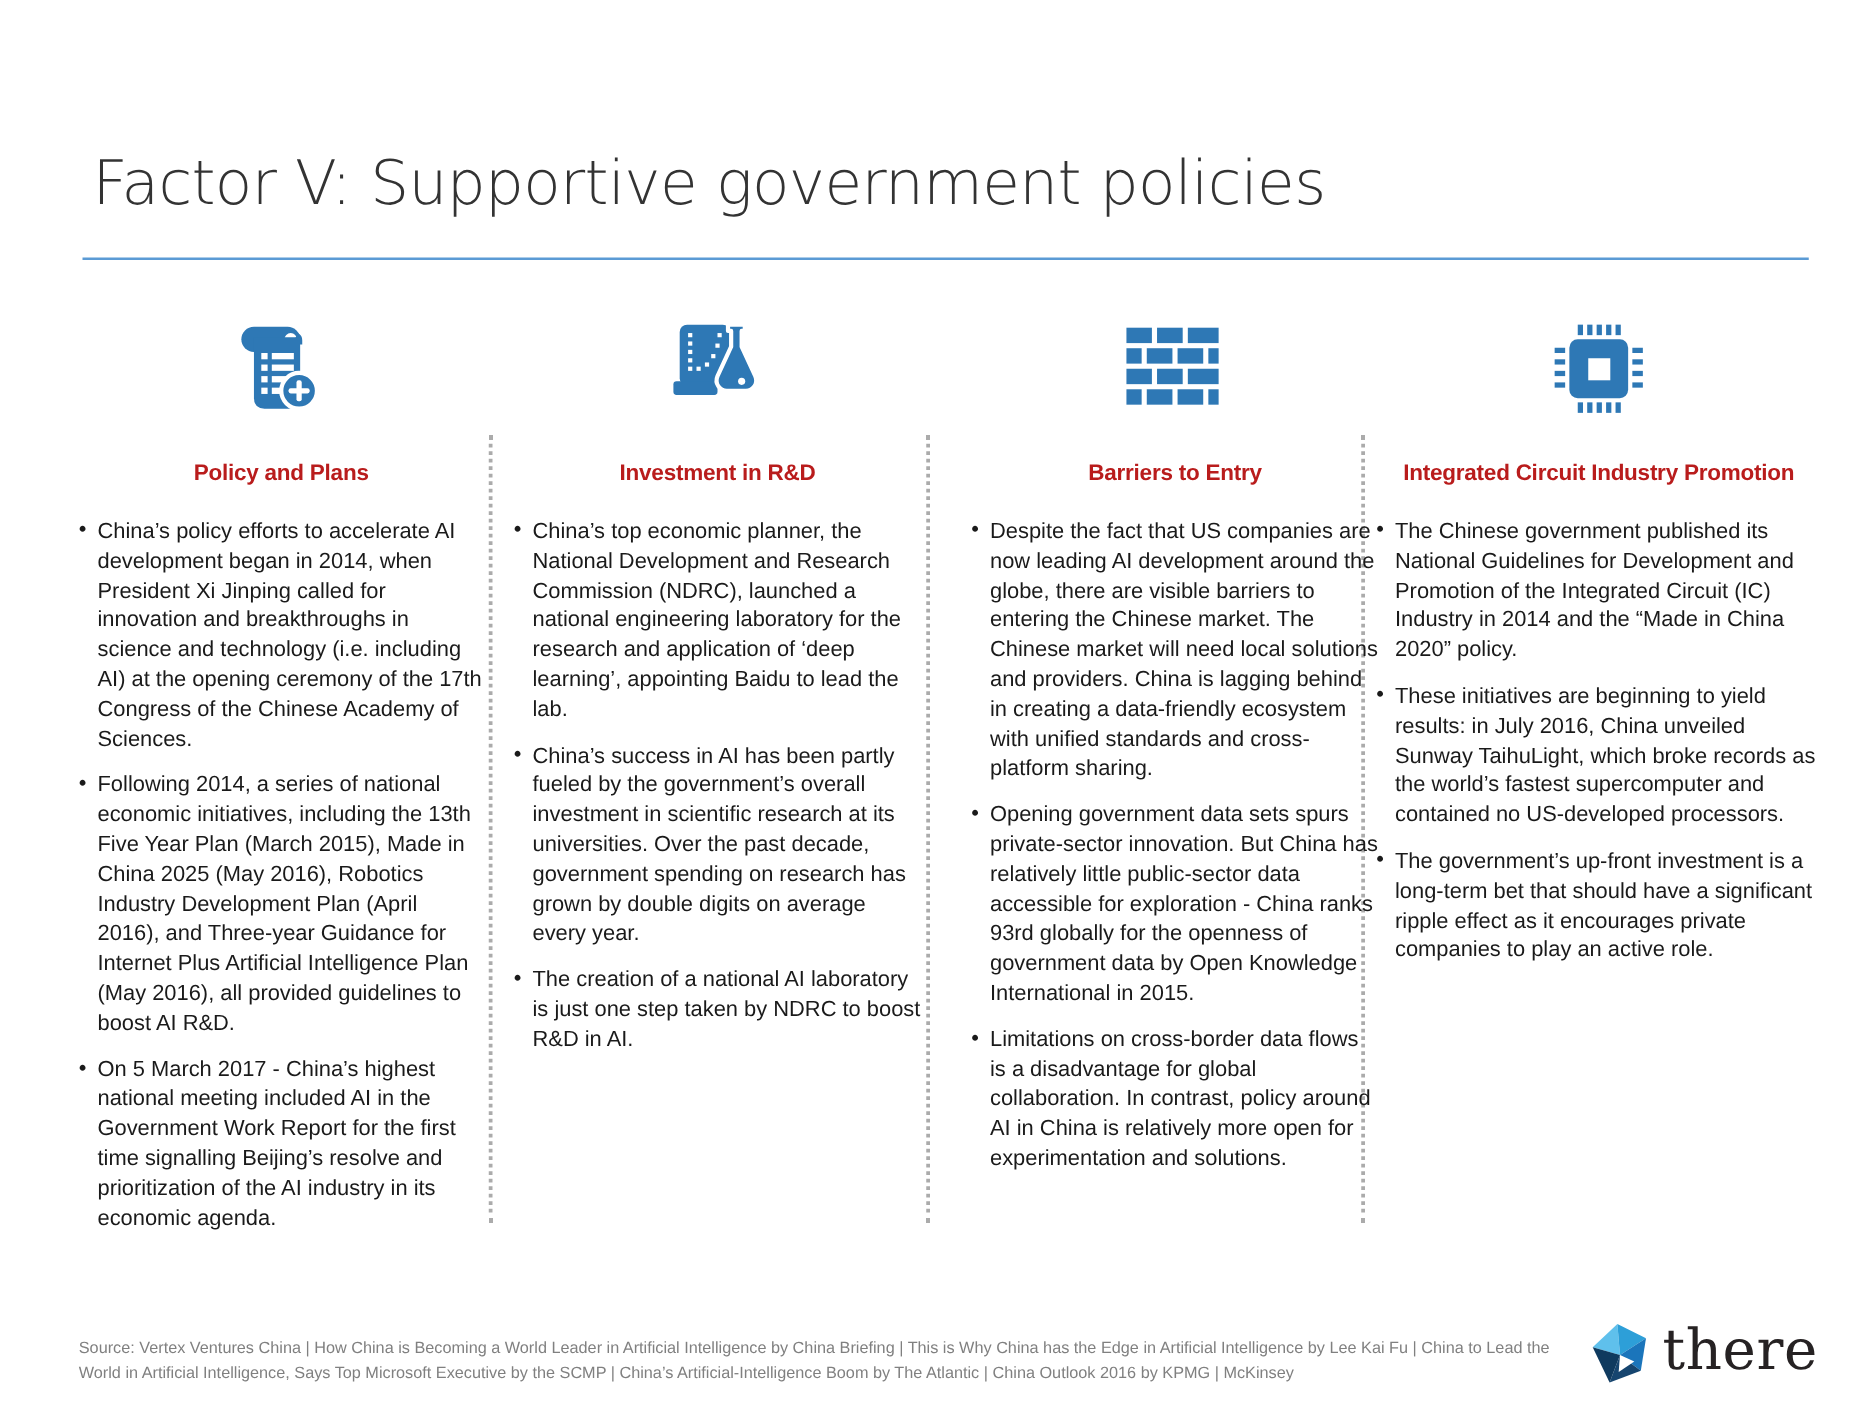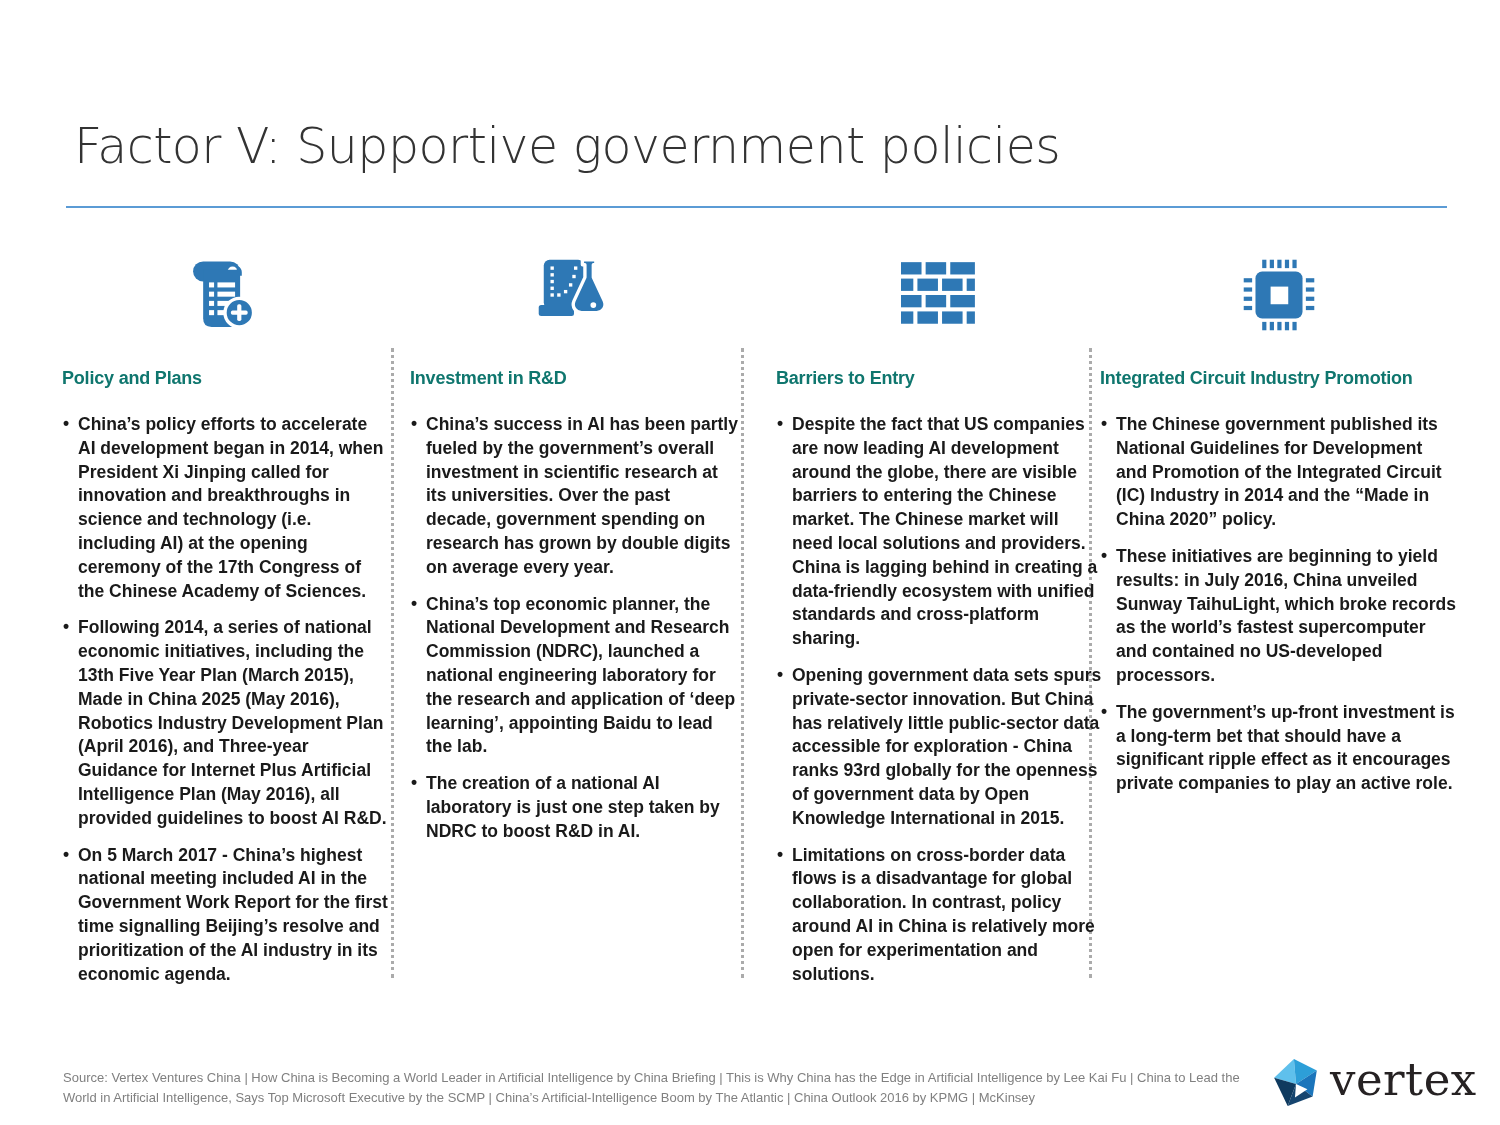--- a/index.html
+++ b/index.html
@@ -29,28 +29,28 @@
   .divider.d3 { left:1089px; }
 
   .col { position:absolute; top:250px; }
   .col.c1 { left:62px;   width:326px; }
   .col.c2 { left:410px;  width:328px; }
   .col.c3 { left:776px;  width:328px; }
   .col.c4 { left:1100px; width:358px; }
 
   .icon-wrap { height:90px; display:flex; align-items:center; justify-content:center; }
   .col-title {
-    margin:28px 0 0; text-align:left; color:#0f766e;
+    margin:28px 0 0; text-align:center; color:#b91c1c;
     font-size:18px; font-weight:bold; letter-spacing:-0.2px; white-space:nowrap;
   }
   .bullets {
     margin:24px 0 0; padding:0; list-style:none;
     font-size:17.5px; line-height:1.36; color:#1a1a1a;
   }
-  .bullets li { position:relative; padding-left:16px; margin-bottom:13px;font-weight:bold; }
+  .bullets li { position:relative; padding-left:16px; margin-bottom:13px; }
   .bullets li::before { content:"\2022"; position:absolute; left:1px; top:-1px; }
 
   .footer-source {
     position:absolute; left:63px; top:1052px; width:1205px;
     font-size:13px; line-height:1.55; color:#808080;margin-top:16px;
   }
   .logo {
     position:absolute; left:1270px; top:1056px;
     display:flex; align-items:center; gap:8px;
   }
@@ -115,22 +115,22 @@
         <rect x="44" y="36" width="4" height="4"></rect>
           <rect x="48" y="26" width="4" height="4"></rect>
         <rect x="50" y="16" width="4" height="4"></rect>
       </g>
       <path d="M60,8 h16 v6 h-3 v15 l13,28 c3,7 -2,14 -9,14 h-18 c-7,0 -12,-7 -9,-14 l13,-28 v-15 h-3 z" fill="#2E78B5" stroke="#ffffff" stroke-width="4" stroke-linejoin="round"></path>
       <circle cx="73" cy="62" r="3.4" fill="#ffffff"></circle>
     </svg>
   </div>
   <h2 class="col-title">Investment in R&amp;D</h2>
   <ul class="bullets">
+      <li>China’s top economic planner, the National Development and Research Commission (NDRC), launched a national engineering laboratory for the research and application of ‘deep learning’, appointing Baidu to lead the lab.</li>
       <li>China’s success in AI has been partly fueled by the government’s overall investment in scientific research at its universities. Over the past decade, government spending on research has grown by double digits on average every year.</li>
-      <li>China’s top economic planner, the National Development and Research Commission (NDRC), launched a national engineering laboratory for the research and application of ‘deep learning’, appointing Baidu to lead the lab.</li>
       <li>The creation of a national AI laboratory is just one step taken by NDRC to boost R&amp;D in AI.</li>
     </ul>
 </section>
 
 <section class="col c3">
   <div class="icon-wrap">
     <svg width="78" height="68" viewBox="0 0 76 64">
       <g fill="#2E78B5">
         <rect x="0" y="0" width="20" height="12"></rect>
           <rect x="24" y="0" width="20" height="12"></rect>
@@ -198,14 +198,14 @@
   <span>
     <svg width="52" height="52" viewBox="0 0 100 100">
       <polygon points="8,42 46,6 50,54" fill="#5fc0ec"></polygon>
       <polygon points="46,6 90,28 50,54" fill="#2d9fd8"></polygon>
       <polygon points="90,28 82,78 50,54" fill="#1b75bb"></polygon>
       <polygon points="82,78 34,96 50,54" fill="#16456f"></polygon>
       <polygon points="34,96 8,42 50,54" fill="#0f3a5f"></polygon>
       <polygon points="50,54 72,64 48,80" fill="#ffffff"></polygon>
     </svg>
   </span>
-  <span class="logo-wordmark">vertex</span>
+  <span class="logo-wordmark">there</span>
 </div>
 
 </body></html>

